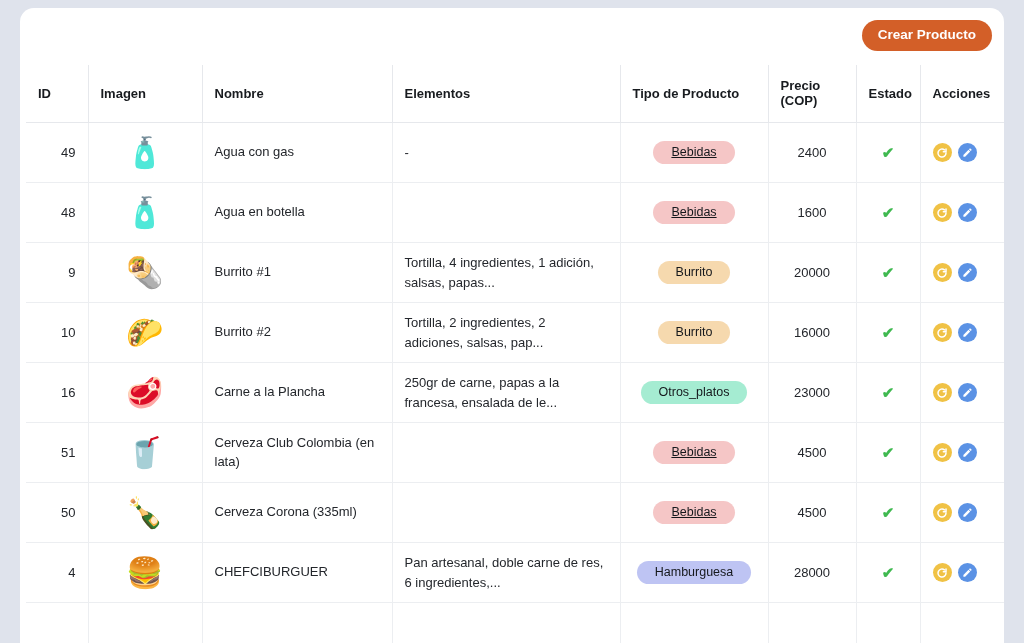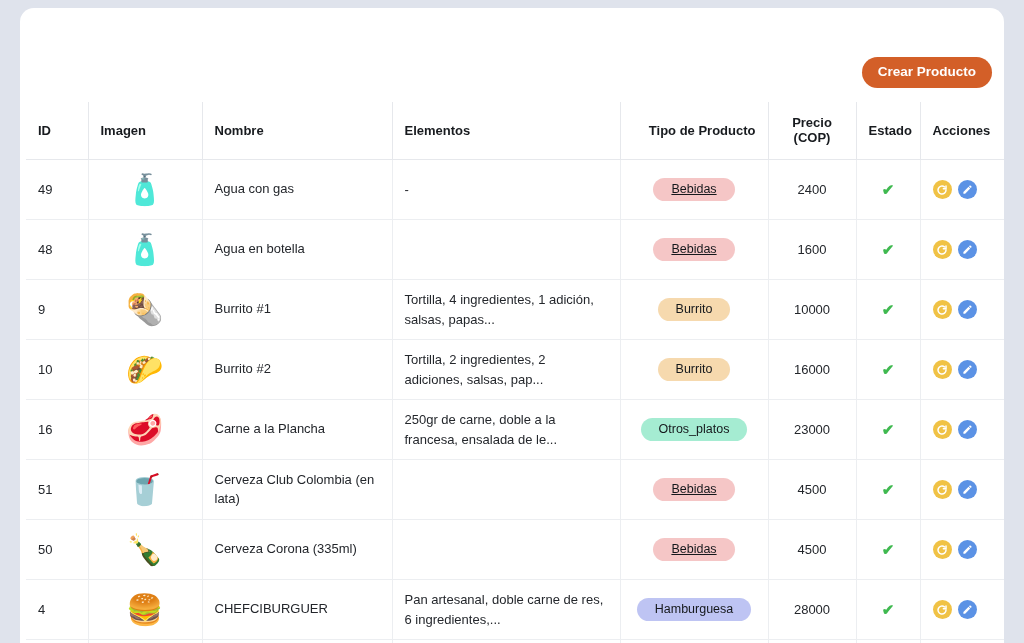--- a/index.html
+++ b/index.html
@@ -42,21 +42,20 @@
     background: #d35f28;
     color: #ffffff;
     font-size: 13.5px;
     font-weight: bold;
     border: none;
     border-radius: 18px;
     padding: 8px 16px 9px 16px;
     cursor: pointer;
     font-family: "Liberation Sans", sans-serif;
     line-height: 1;
-    margin-top: 37px;
   }
 
   table {
     border-collapse: collapse;
     width: 972px;
     margin-top: 14px;
     margin-left: 6px;
     table-layout: fixed;
   }
 
@@ -87,21 +86,21 @@
 
   .col-id       { width: 62px;  }
   .col-imagen   { width: 114px; }
   .col-nombre   { width: 190px; }
   .col-elementos{ width: 228px; }
   .col-tipo     { width: 148px; }
   .col-precio   { width: 88px;  }
   .col-estado   { width: 64px;  }
   .col-acciones { width: 98px;  }
 
-  td.c-id       { text-align: left; margin-top: 32px; }
+  td.c-id       { text-align: right; margin-top: 32px; }
   td.c-imagen   { text-align: center; padding: 0; }
   td.c-tipo     { text-align: center; }
   td.c-precio   { text-align: center; }
   td.c-estado   { text-align: center; }
   td.c-acciones { text-align: left; padding-left: 12px; }
 
   .cell-text { line-height: 1.45; }
   .elementos-text { line-height: 1.5; color: #24272c; }
 
   .badge {
@@ -170,22 +169,22 @@
       <col class="col-precio">
       <col class="col-estado">
       <col class="col-acciones">
     </colgroup>
     <thead>
       <tr>
         <th>ID</th>
         <th>Imagen</th>
         <th>Nombre</th>
         <th>Elementos</th>
-        <th style="text-align:right">Tipo de Producto</th>
-        <th style="text-align:center">
+        <th style="text-align:left">Tipo de Producto</th>
+        <th style="">
           <span>Precio</span><br>
           <span>(COP)</span>
         </th>
         <th style="">Estado</th>
         <th>Acciones</th>
       </tr>
     </thead>
     <tbody id="table-body">
         <tr>
           <td class="c-id">49</td>
@@ -248,21 +247,21 @@
         <tr>
           <td class="c-id">9</td>
           <td class="c-imagen"><span class="thumb">🌯</span></td>
           <td class="c-nombre">
             <div class="cell-text">Burrito #1</div>
           </td>
           <td class="c-elementos">
             <div class="elementos-text">Tortilla, 4 ingredientes, 1 adición, salsas, papas...</div>
           </td>
           <td class="c-tipo"><span class="badge badge-burrito" style="background: rgb(246, 217, 174);">Burrito</span></td>
-          <td class="c-precio">10000</td>
+          <td class="c-precio">20000</td>
           <td class="c-estado"><span class="check" style="color: rgb(63, 185, 80);">✔</span></td>
           <td class="c-acciones">
             <div class="actions">
               <button class="icon-btn icon-refresh" style="background: rgb(240, 194, 69);">
                 <svg width="12" height="12" viewBox="0 0 24 24" fill="none" stroke="#ffffff" stroke-width="3" stroke-linecap="round">
                   <path d="M20 12a8 8 0 1 1-3.1-6.3"></path>
                   <path d="M20 4.2V9.5h-5.3"></path>
                 </svg>
               </button>
               <button class="icon-btn icon-edit" style="background: rgb(91, 146, 229);">
@@ -303,21 +302,21 @@
             </div>
           </td>
         </tr>
         <tr>
           <td class="c-id">16</td>
           <td class="c-imagen"><span class="thumb">🥩</span></td>
           <td class="c-nombre">
             <div class="cell-text">Carne a la Plancha</div>
           </td>
           <td class="c-elementos">
-            <div class="elementos-text">250gr de carne, doble a la francesa, ensalada de le...</div>
+            <div class="elementos-text">250gr de carne, papas a la francesa, ensalada de le...</div>
           </td>
           <td class="c-tipo"><span class="badge badge-otros_platos" style="background: rgb(165, 236, 210);">Otros_platos</span></td>
           <td class="c-precio">23000</td>
           <td class="c-estado"><span class="check" style="color: rgb(63, 185, 80);">✔</span></td>
           <td class="c-acciones">
             <div class="actions">
               <button class="icon-btn icon-refresh" style="background: rgb(240, 194, 69);">
                 <svg width="12" height="12" viewBox="0 0 24 24" fill="none" stroke="#ffffff" stroke-width="3" stroke-linecap="round">
                   <path d="M20 12a8 8 0 1 1-3.1-6.3"></path>
                   <path d="M20 4.2V9.5h-5.3"></path>

